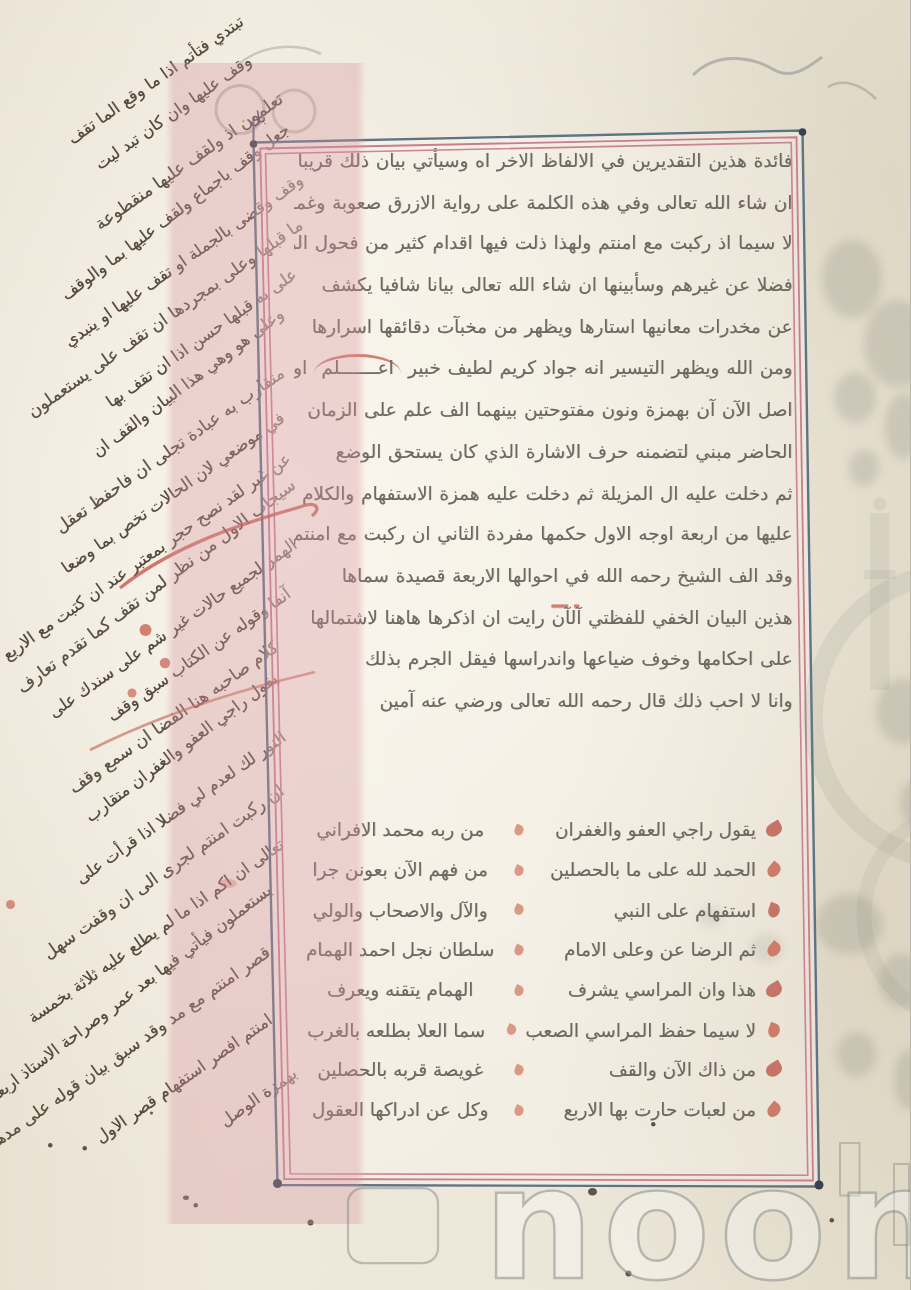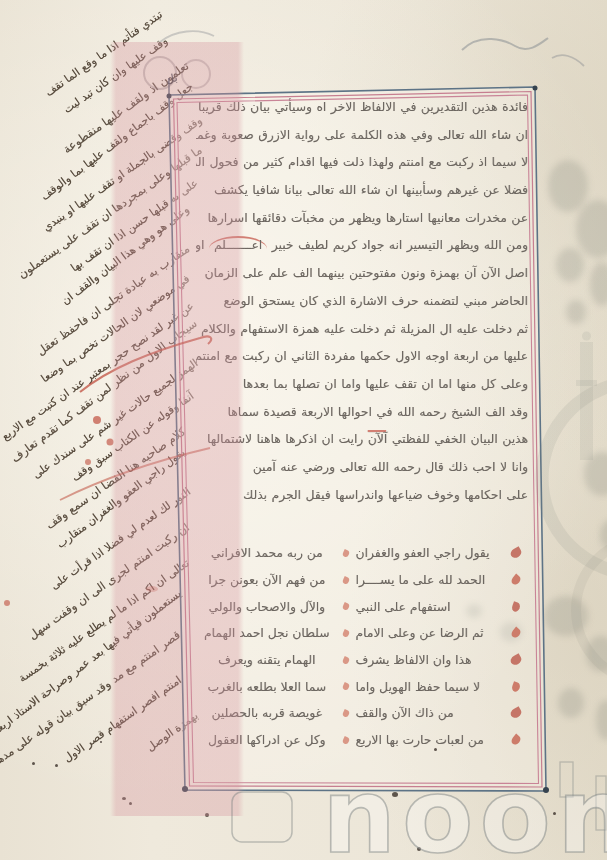--- a/index.html
+++ b/index.html
@@ -27,21 +27,21 @@
   
   .text-area{position:absolute;left:196px;top:94px;width:332px;height:460px;overflow:hidden;direction:rtl;z-index:15;}
   .pline{height:27.7px;line-height:27.7px;font-size:12.3px;white-space:nowrap;text-align:right;
     color:#2f2822;text-shadow:.4px .3px .3px rgba(47,40,34,.45);word-spacing:.6px;}
   .pline:nth-child(even){letter-spacing:.15px;}
   .emph-ov{border-top:2px solid #bf4a3c;border-radius:50% 50% 0 0/80% 80% 0 0;padding:0 5px;}
   .emph-red{text-decoration:overline;text-decoration-color:#bf4a3c;text-decoration-thickness:2px;}
   .poem{position:absolute;left:196px;top:540px;width:332px;direction:rtl;z-index:15;}
   .vrow{display:flex;height:26.7px;align-items:center;}
   .hemi{font-size:12.3px;white-space:nowrap;color:#2f2822;text-shadow:.4px .3px .3px rgba(47,40,34,.45);}
-  .hr{flex:1.05;text-align:left;}
+  .hr{flex:1.05;text-align:right;}
   .hl{flex:1;text-align:center;}
   .vmark{flex:0 0 24px;display:flex;justify-content:center;}
   .vsep{flex:0 0 18px;display:flex;justify-content:center;}
   .drop{display:inline-block;width:8px;height:10px;background:#b8462f;border-radius:0 55% 55% 55%;transform:rotate(40deg);}
   .vsep .drop{width:6px;height:7px;background:#c4573f;opacity:.85;transform:rotate(25deg);}
   .vrow:nth-child(odd) .vmark .drop{transform:rotate(60deg) scale(1.12);background:#ad3c2a;}
   .vrow:nth-child(3n) .vmark .drop{transform:rotate(20deg) scale(.95);}
   
   .cmark{position:absolute;left:166px;top:72px;font-size:11px;transform:rotate(-10deg);color:#42474e;z-index:16;}
   
@@ -128,45 +128,44 @@
     <div class="pline">لا سيما اذ ركبت مع امنتم ولهذا ذلت فيها اقدام كثير من فحول الرجال</div>
     <div class="pline">فضلا عن غيرهم وسأبينها ان شاء الله تعالى بيانا شافيا يكشف</div>
     <div class="pline">عن مخدرات معانيها استارها ويظهر من مخبآت دقائقها اسرارها</div>
     <div class="pline">
       <span>ومن الله ويظهر التيسير انه جواد كريم لطيف خبير </span><span class="emph-ov">اعـــــــلم</span><span> اولا ان</span>
     </div>
     <div class="pline">اصل الآن آن بهمزة ونون مفتوحتين بينهما الف علم على الزمان</div>
     <div class="pline">الحاضر مبني لتضمنه حرف الاشارة الذي كان يستحق الوضع</div>
     <div class="pline">ثم دخلت عليه ال المزيلة ثم دخلت عليه همزة الاستفهام والكلام</div>
     <div class="pline">عليها من اربعة اوجه الاول حكمها مفردة الثاني ان ركبت مع امنتم</div>
-    <div class="pline">وعلى كل منها اما ان تقف عليها واما ان تصلها بما بعدها</div>
     <div class="pline">وقد الف الشيخ رحمه الله في احوالها الاربعة قصيدة سماها</div>
     <div class="pline">
       <span>هذين البيان الخفي للفظتي </span><span class="emph-red">آلآن</span><span> رايت ان اذكرها هاهنا لاشتمالها</span>
     </div>
+    <div class="pline">على احكامها وخوف ضياعها واندراسها فيقل الجرم بذلك</div>
     <div class="pline">وانا لا احب ذلك قال رحمه الله تعالى ورضي عنه آمين</div>
-    <div class="pline">على احكامها وخوف ضياعها واندراسها فيقل الجرم بذلك</div>
   </div>
 
   <div class="poem">
     <div class="vrow">
       <span class="vmark">
           <i class="drop"></i>
         </span>
       <span class="hemi hr">يقول راجي العفو والغفران</span>
       <span class="vsep">
           <i class="drop"></i>
         </span>
       <span class="hemi hl">من ربه محمد الافراني</span>
     </div>
     <div class="vrow">
       <span class="vmark">
           <i class="drop"></i>
         </span>
-      <span class="hemi hr">الحمد لله على ما يســــرا</span>
+      <span class="hemi hr">الحمد لله على ما بالحصلين</span>
       <span class="vsep">
           <i class="drop"></i>
         </span>
       <span class="hemi hl">من فهم الآن بعونن جرا</span>
     </div>
     <div class="vrow">
       <span class="vmark">
           <i class="drop"></i>
         </span>
       <span class="hemi hr">استفهام على النبي</span>
@@ -182,31 +181,31 @@
       <span class="hemi hr">ثم الرضا عن وعلى الامام</span>
       <span class="vsep">
           <i class="drop"></i>
         </span>
       <span class="hemi hl">سلطان نجل احمد الهمام</span>
     </div>
     <div class="vrow">
       <span class="vmark">
           <i class="drop"></i>
         </span>
-      <span class="hemi hr">هذا وان الالفاظ يشرف</span>
+      <span class="hemi hr">هذا وان المراسي يشرف</span>
       <span class="vsep">
           <i class="drop"></i>
         </span>
       <span class="hemi hl">الهمام يتقنه ويعرف</span>
     </div>
     <div class="vrow">
       <span class="vmark">
           <i class="drop"></i>
         </span>
-      <span class="hemi hr">لا سيما حفظ الهويل واما</span>
+      <span class="hemi hr">لا سيما حفظ المراسي الصعب</span>
       <span class="vsep">
           <i class="drop"></i>
         </span>
       <span class="hemi hl">سما العلا بطلعه بالغرب</span>
     </div>
     <div class="vrow">
       <span class="vmark">
           <i class="drop"></i>
         </span>
       <span class="hemi hr">من ذاك الآن والقف</span>

